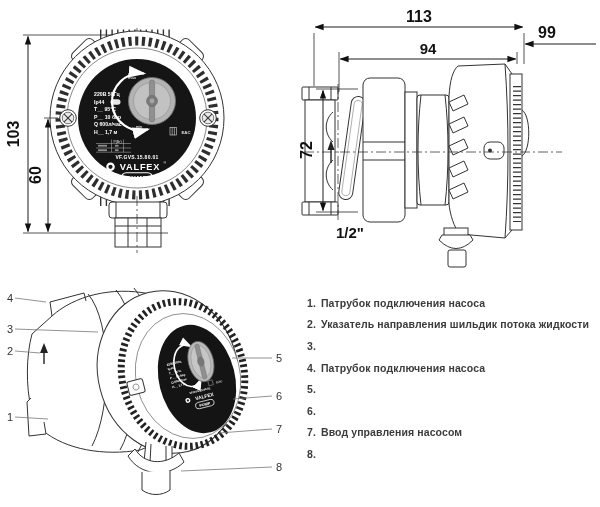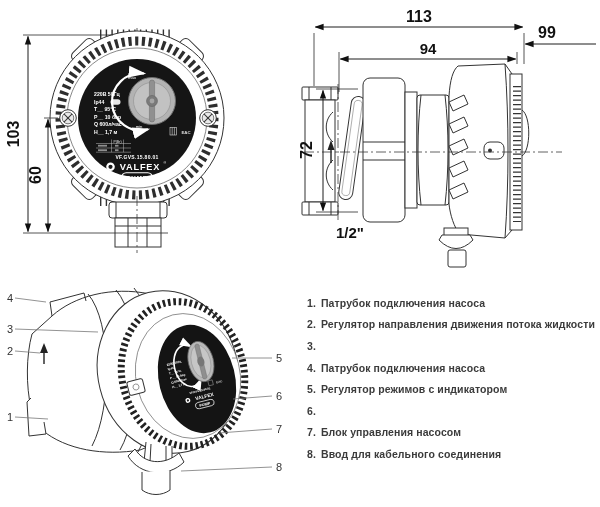--- a/index.html
+++ b/index.html
@@ -311,39 +311,37 @@
   </g>
 </svg>
 
 <div class="parts-list">
   <div class="part-item">
     <span class="part-num">1.</span>
     <span>Патрубок подключения насоса</span>
   </div>
   <div class="part-item">
     <span class="part-num">2.</span>
-    <span>Регулятор направления движения потока жидкости</span>
+    <span>Указатель направления шильдик потока жидкости</span>
   </div>
   <div class="part-item">
     <span class="part-num">3.</span>
   </div>
   <div class="part-item">
     <span class="part-num">4.</span>
     <span>Патрубок подключения насоса</span>
   </div>
   <div class="part-item">
     <span class="part-num">5.</span>
-    <span>Регулятор режимов с индикатором</span>
   </div>
   <div class="part-item">
     <span class="part-num">6.</span>
   </div>
   <div class="part-item">
     <span class="part-num">7.</span>
-    <span>Блок управления насосом</span>
+    <span>Ввод управления насосом</span>
   </div>
   <div class="part-item">
     <span class="part-num">8.</span>
-    <span>Ввод для кабельного соединения</span>
   </div>
 </div>
 
 </div>
 
 </body></html>

